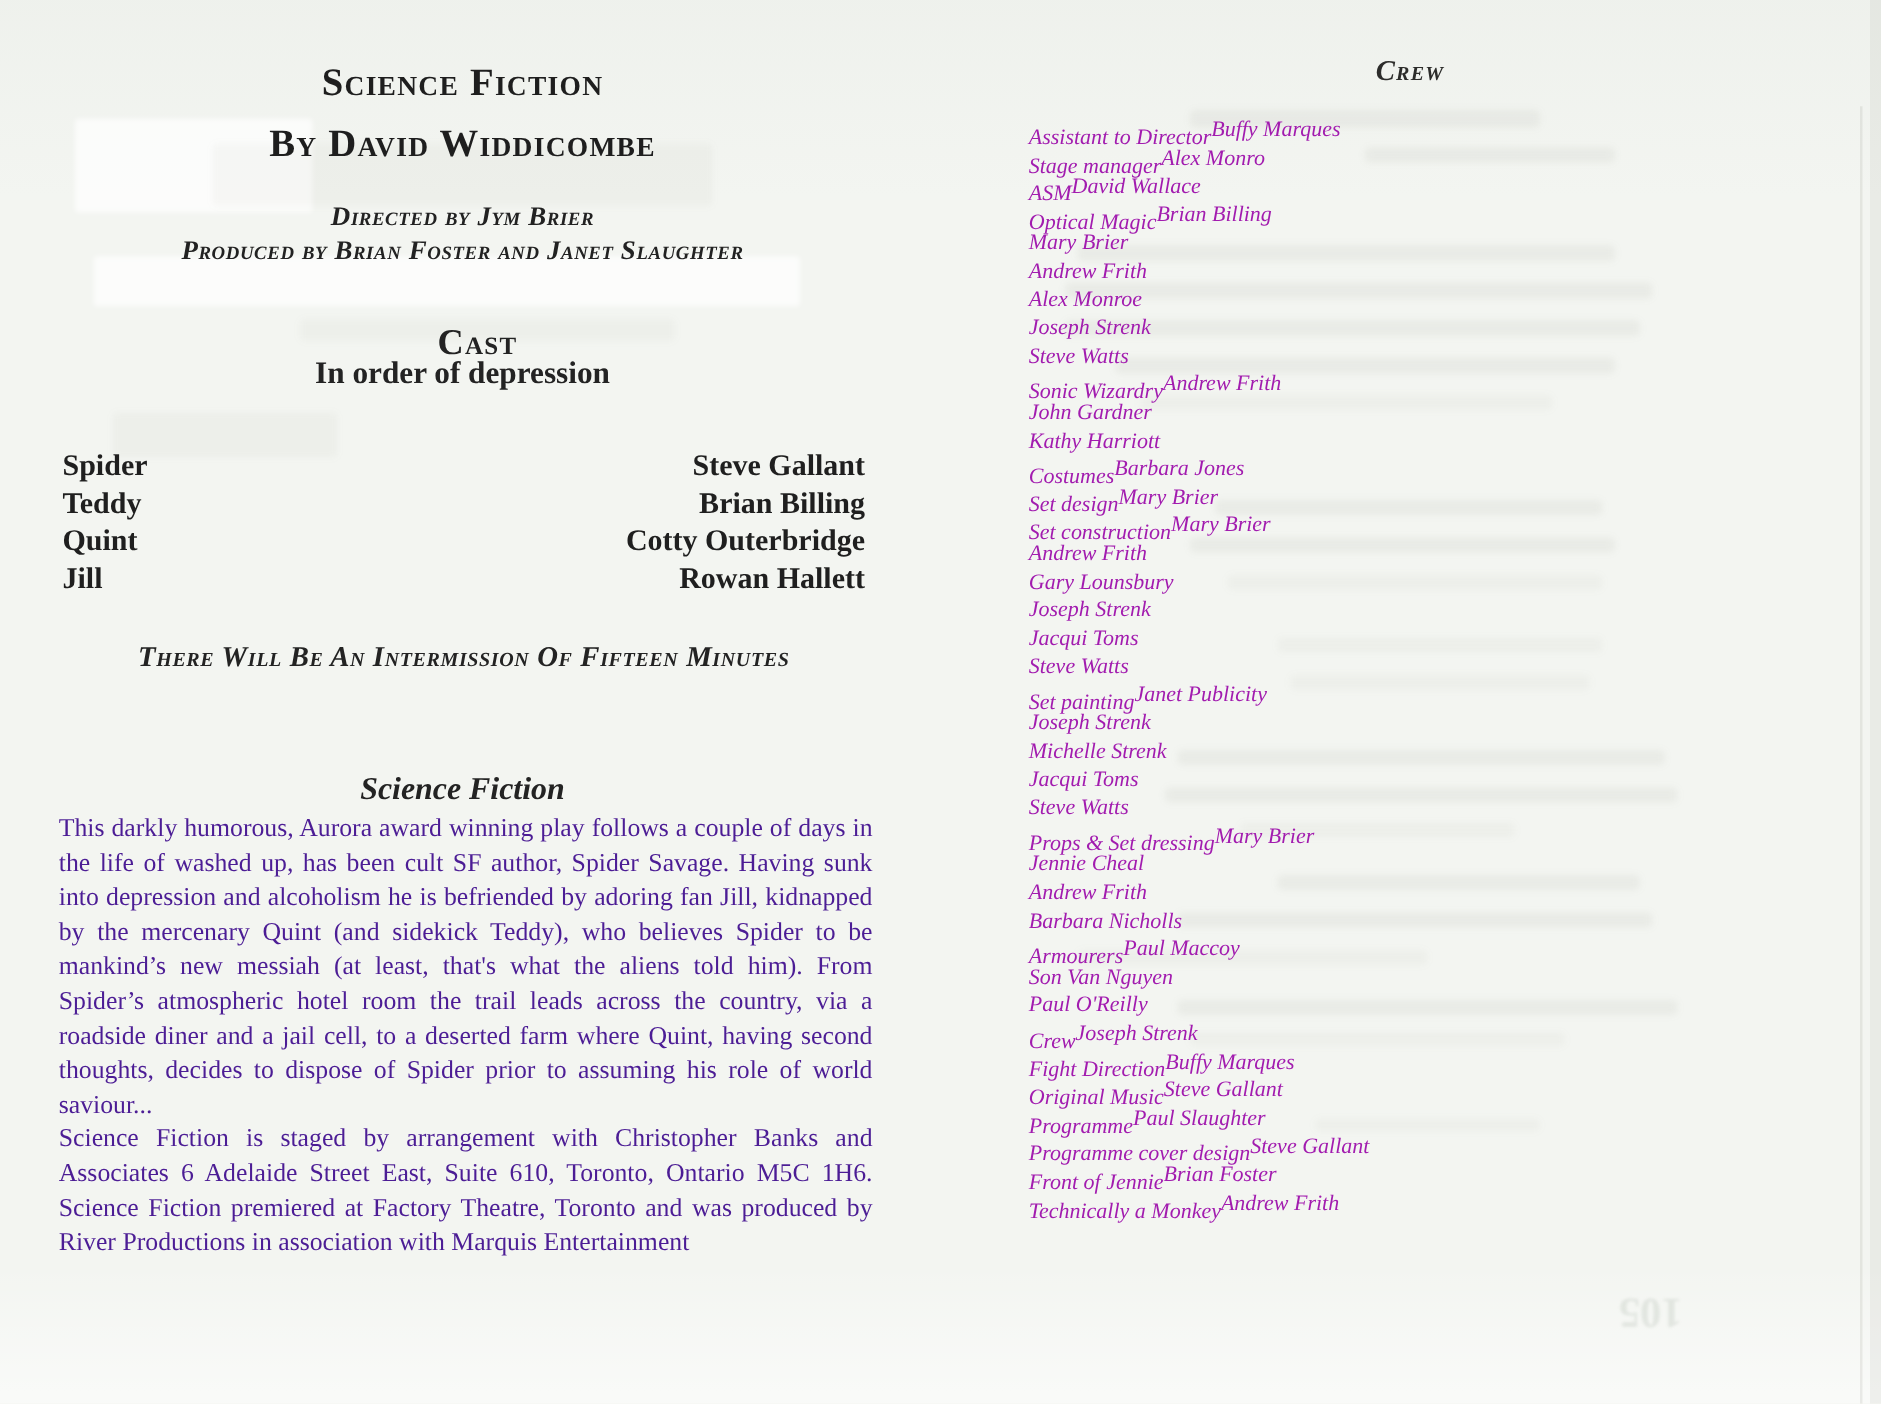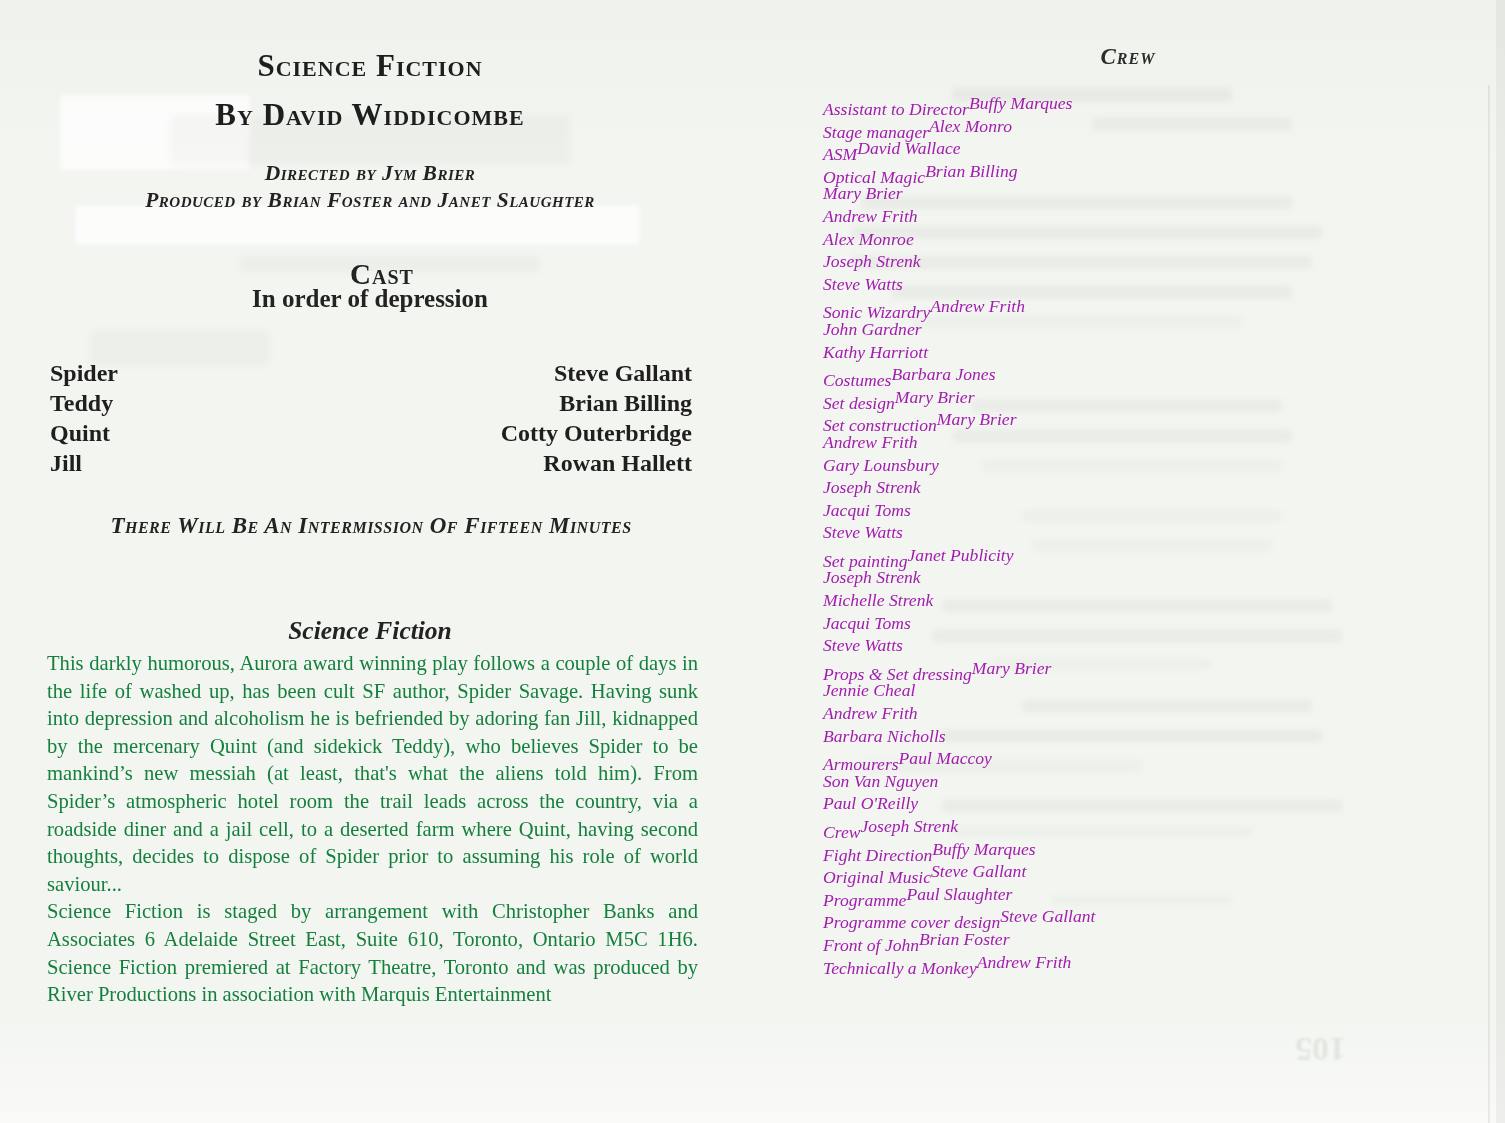--- a/index.html
+++ b/index.html
@@ -25,21 +25,21 @@
   .lp-produced{top:188px;}
   .lp-cast-h{top:246px;font-weight:bold;font-variant:small-caps;font-size:29px;letter-spacing:1px;}
   .lp-cast-sub{top:285px;font-weight:bold;font-size:25px;}
   .cast-list{position:absolute;left:50px;top:358px;width:642px;}
   .cast-row{display:flex;justify-content:space-between;height:30px;line-height:30px;
     font-weight:bold;font-size:24px;color:#1f1f1f;}
   .intermission{position:absolute;left:66px;top:508px;width:610px;text-align:center;
     font-weight:bold;font-style:italic;font-variant:small-caps;font-size:23px;line-height:36px;letter-spacing:0.5px;}
   .syn-h{top:616px;font-weight:bold;font-style:italic;font-size:25.5px;}
   .synopsis{position:absolute;left:47px;top:650px;width:651px;
-    font-size:20.6px;line-height:27.6px;text-align:justify;color:#15803d;}
+    font-size:20.6px;line-height:27.6px;text-align:justify;color:#4c1d95;}
   .synopsis p{margin:0;}
   
   .right-page{position:absolute;left:752px;top:0;width:753px;height:1123px;}
   .crew-h{position:absolute;left:38px;top:44px;width:676px;text-align:center;
     font-style:italic;font-variant:small-caps;font-size:23px;letter-spacing:1px;color:#2c2c2a;}
   .crew-list{position:absolute;left:71px;top:92px;width:638px;}
   .crew-row{display:flex;justify-content:space-between;height:22.6px;
     font-style:italic;font-size:17.6px;line-height:22.6px;color:#a21caf;}
   .crew-role{position:relative;top:6px;white-space:nowrap;}
   .crew-name{white-space:nowrap;text-align:left;flex:1;}
@@ -271,21 +271,21 @@
       </div>
       <div class="crew-row">
         <span class="crew-role">Programme</span>
         <span class="crew-name">Paul Slaughter</span>
       </div>
       <div class="crew-row">
         <span class="crew-role">Programme cover design</span>
         <span class="crew-name">Steve Gallant</span>
       </div>
       <div class="crew-row">
-        <span class="crew-role">Front of John</span>
+        <span class="crew-role">Front of Jennie</span>
         <span class="crew-name">Brian Foster</span>
       </div>
       <div class="crew-row">
         <span class="crew-role">Technically a Monkey</span>
         <span class="crew-name">Andrew Frith</span>
       </div>
     </div>
 </section>
 
 <div class="edge-line"></div>

